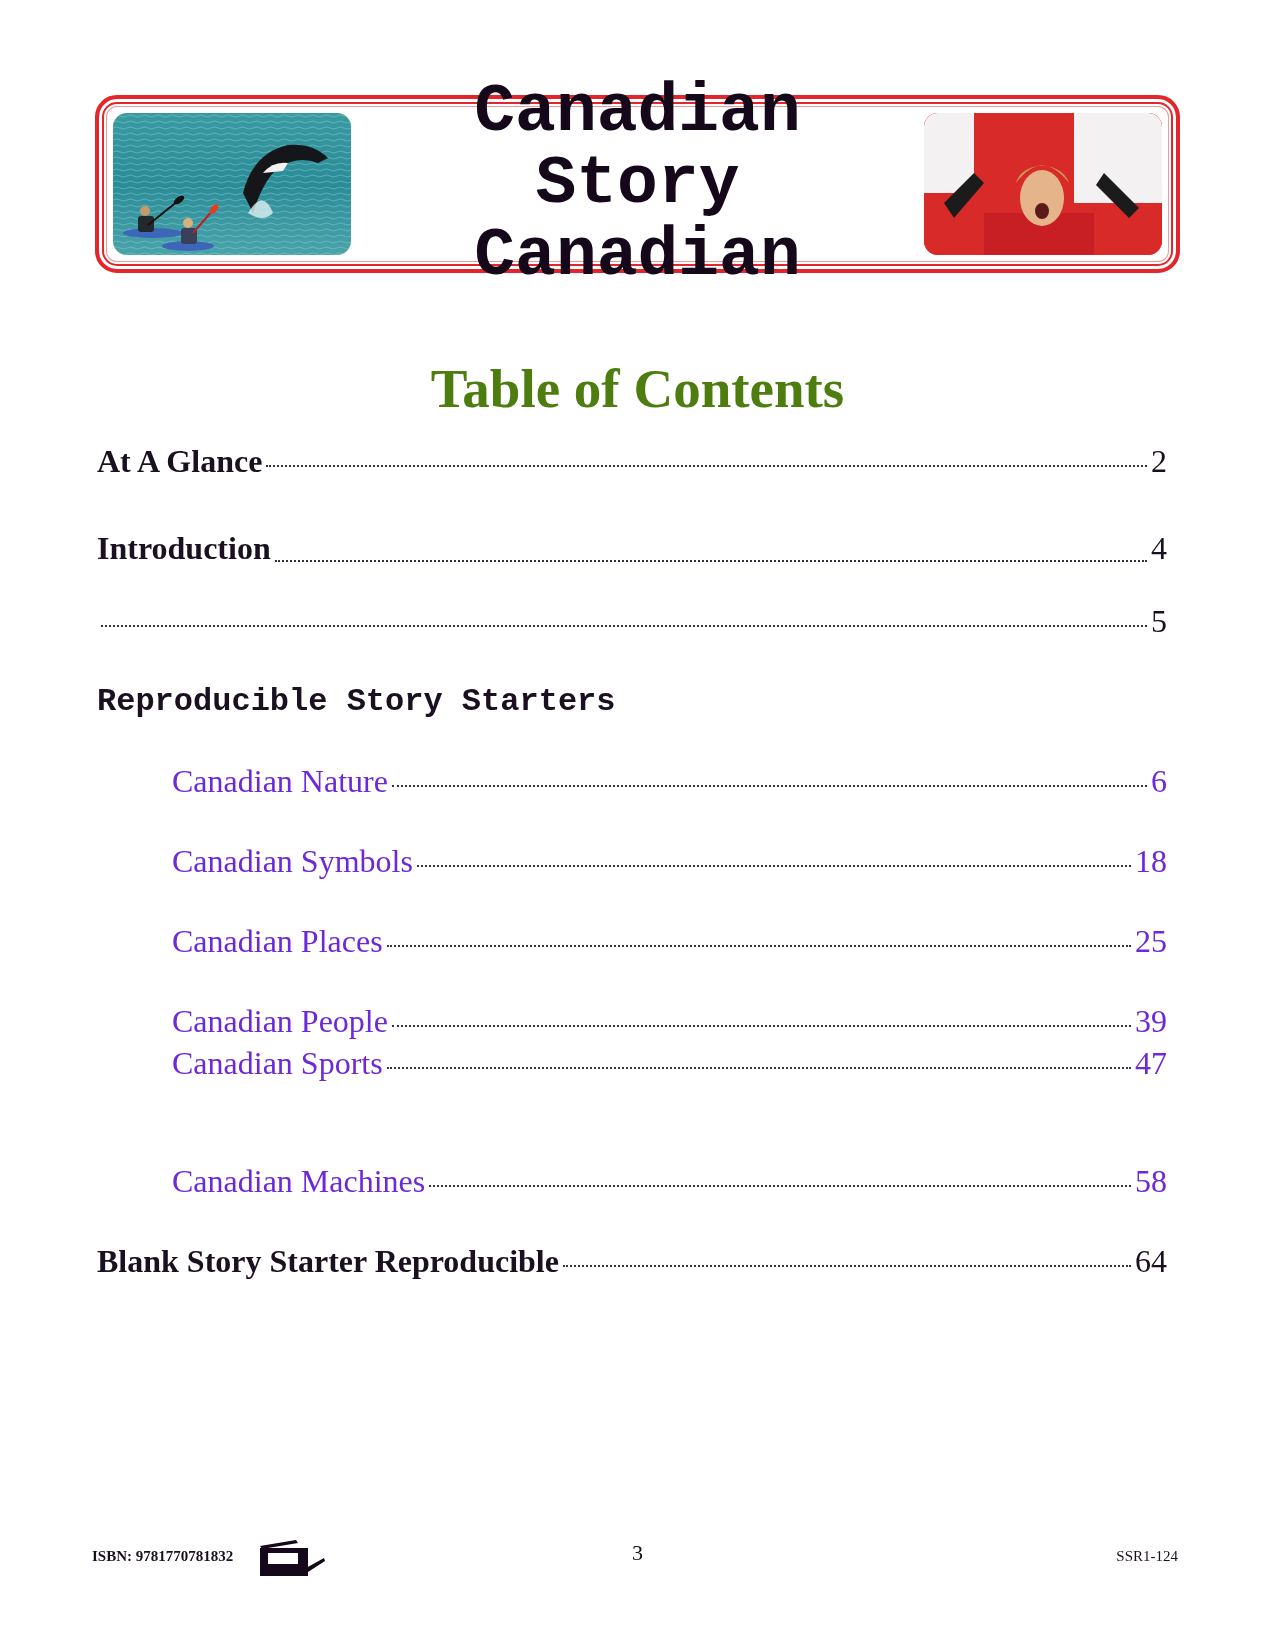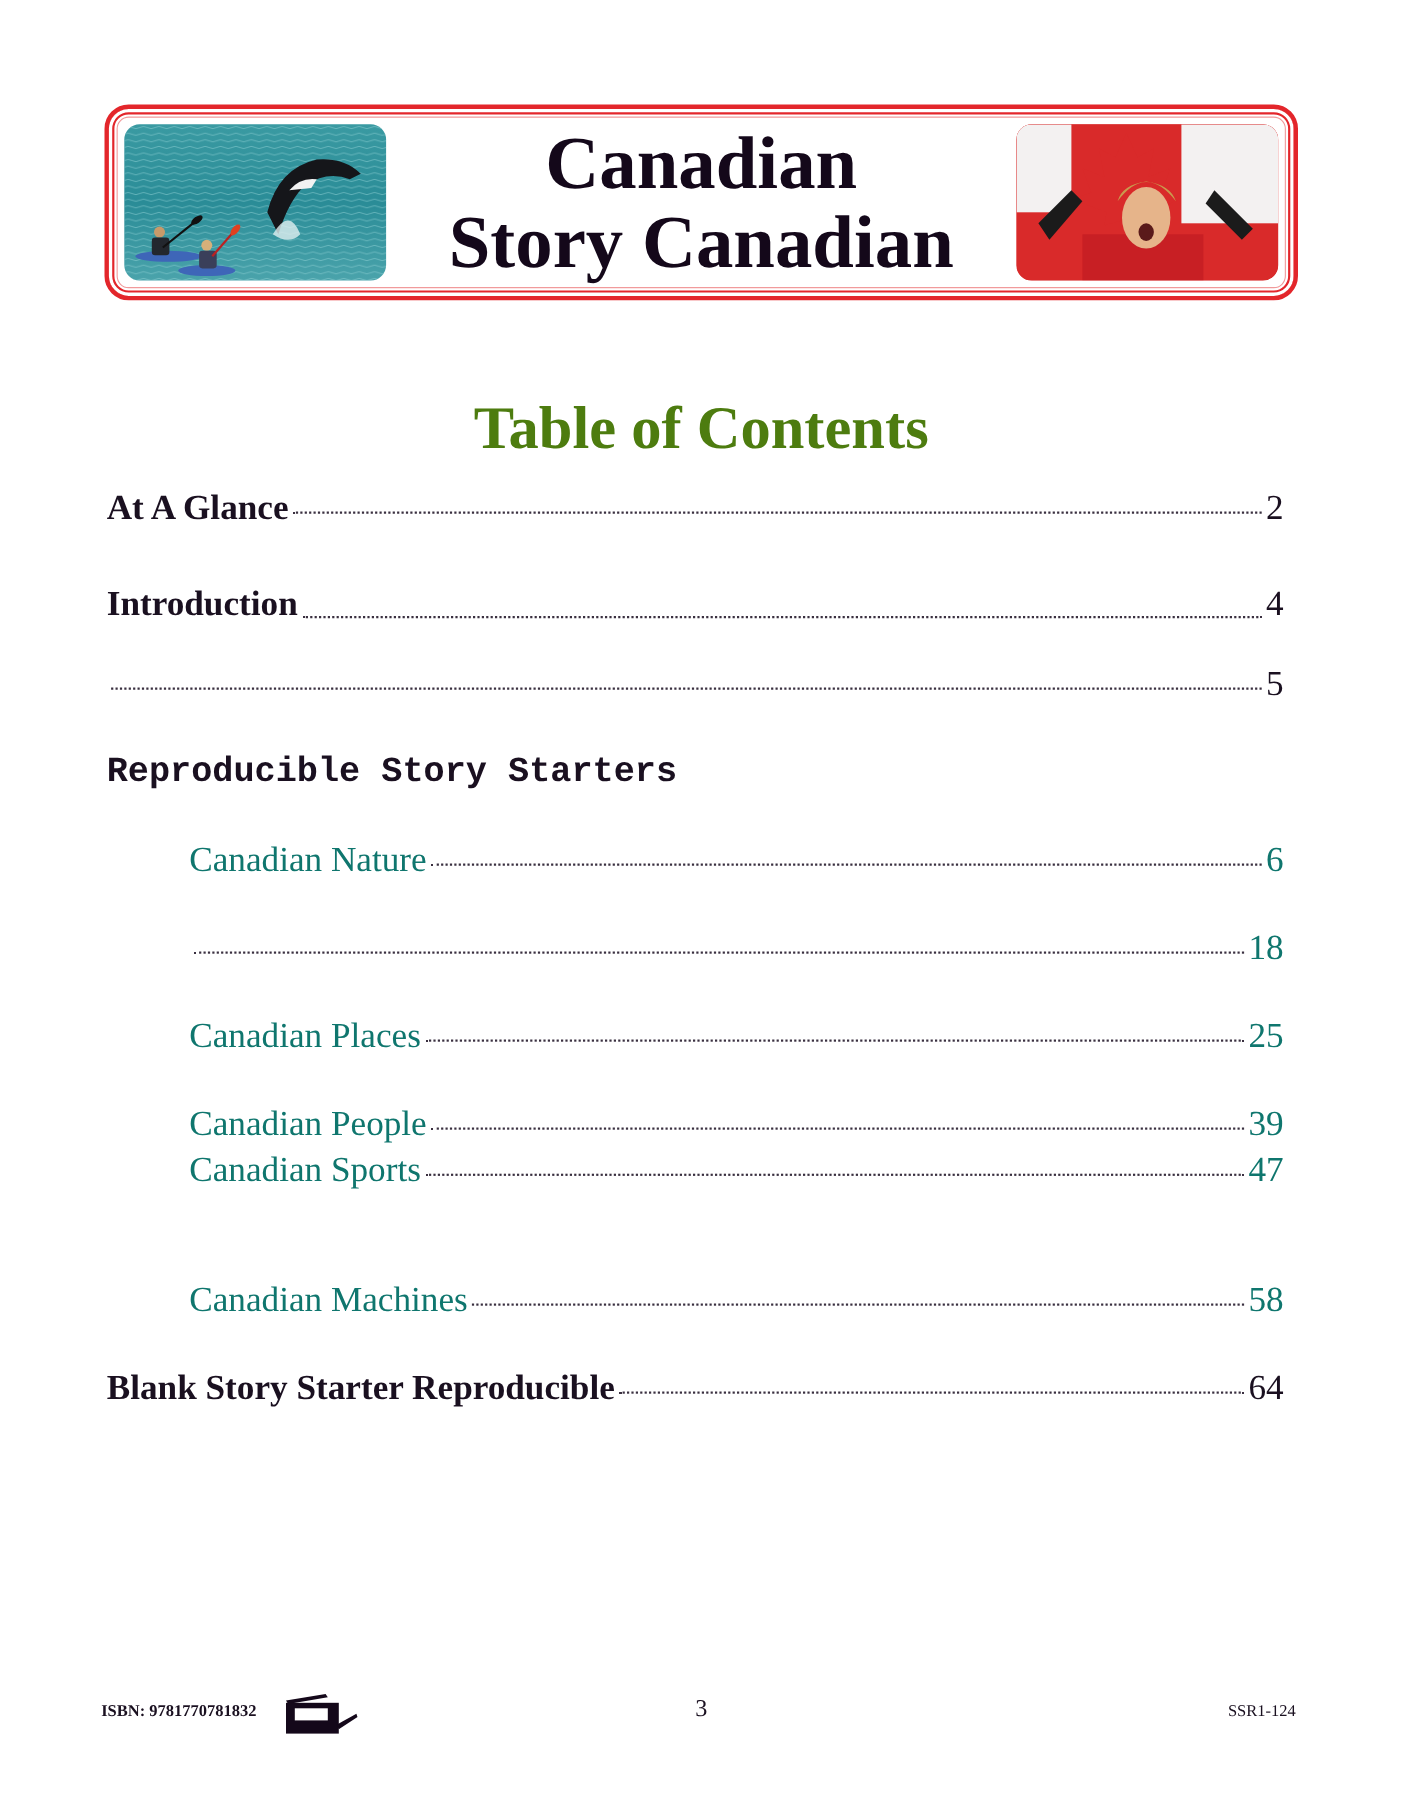--- a/index.html
+++ b/index.html
@@ -14,34 +14,34 @@
       background: #fff;
     }
     .banner .photo {
       position: absolute; top: 14px; width: 238px; height: 142px; border-radius: 14px; overflow: hidden;
     }
     .photo-left { left: 14px; background: linear-gradient(180deg, #3a9aa2 0%, #2a8c97 50%, #4aa3ab 100%); }
     .photo-right { right: 14px; background: #d92a2a; }
     .banner-title {
       position: absolute; left: 262px; right: 262px; top: 14px; bottom: 14px;
       display: flex; flex-direction: column; align-items: center; justify-content: center;
-      font-family: Liberation Serif, serif; font-weight: bold; font-size: 68px; line-height: 72px; color: #14081a;
+      font-family: Liberation Mono, monospace; font-weight: bold; font-size: 68px; line-height: 72px; color: #14081a;
       text-align: center;
     }
     .toc-title {
       position: absolute; left: 0; right: 0; top: 357px; text-align: center;
       font-family: "Liberation Serif", serif; font-weight: bold; font-size: 55px; color: #4d7c0f;
     }
     .toc { position: absolute; left: 97px; width: 1070px; top: 0; }
     .toc-row {
       position: absolute; left: 0; width: 1070px; display: flex; align-items: baseline;
       font-size: 31px; height: 44px;
     }
     .toc-row.level-1 { font-family: "Liberation Serif", serif; font-weight: bold; font-size: 32px; }
-    .toc-row.level-2 { padding-left: 75px; width: 995px; font-family: "Liberation Serif", serif; font-weight: normal; font-size: 32px; color: #0f766e; }
+    .toc-row.level-2 { padding-left: 75px; width: 995px; font-family: "Liberation Serif", serif; font-weight: normal; font-size: 32px; color: #6d28d9; }
     .toc-row .label { white-space: nowrap; }
     .toc-row .leader {
       flex: 1; margin: 0 4px; border-bottom: 2px dotted #3a3040; height: 0; position: relative; top: -5px;
     }
     .toc-row .page { white-space: nowrap; font-weight: normal; font-family: "Liberation Serif", serif; }
     .footer {
       position: absolute; left: 0; right: 0; top: 1538px; height: 40px;
       font-family: "Liberation Serif", serif;
     }
     .isbn { position: absolute; left: 92px; top: 10px; font-size: 15px; font-weight: bold; }
@@ -116,20 +116,21 @@
   </div>
   <div class="toc-row level-1" style="top:683px;font-family:Liberation Mono, monospace;">
     <span class="label">Reproducible Story Starters</span>
   </div>
   <div class="toc-row level-2" style="top:763px;">
     <span class="label">Canadian Nature</span>
     <span class="leader"></span>
     <span class="page">6</span>
   </div>
   <div class="toc-row level-2" style="top:843px;">
+    <span class="label">Canadian Symbols</span>
     <span class="leader"></span>
     <span class="page">18</span>
   </div>
   <div class="toc-row level-2" style="top:923px;">
     <span class="label">Canadian Places</span>
     <span class="leader"></span>
     <span class="page">25</span>
   </div>
   <div class="toc-row level-2" style="top:1003px;">
     <span class="label">Canadian People</span>

